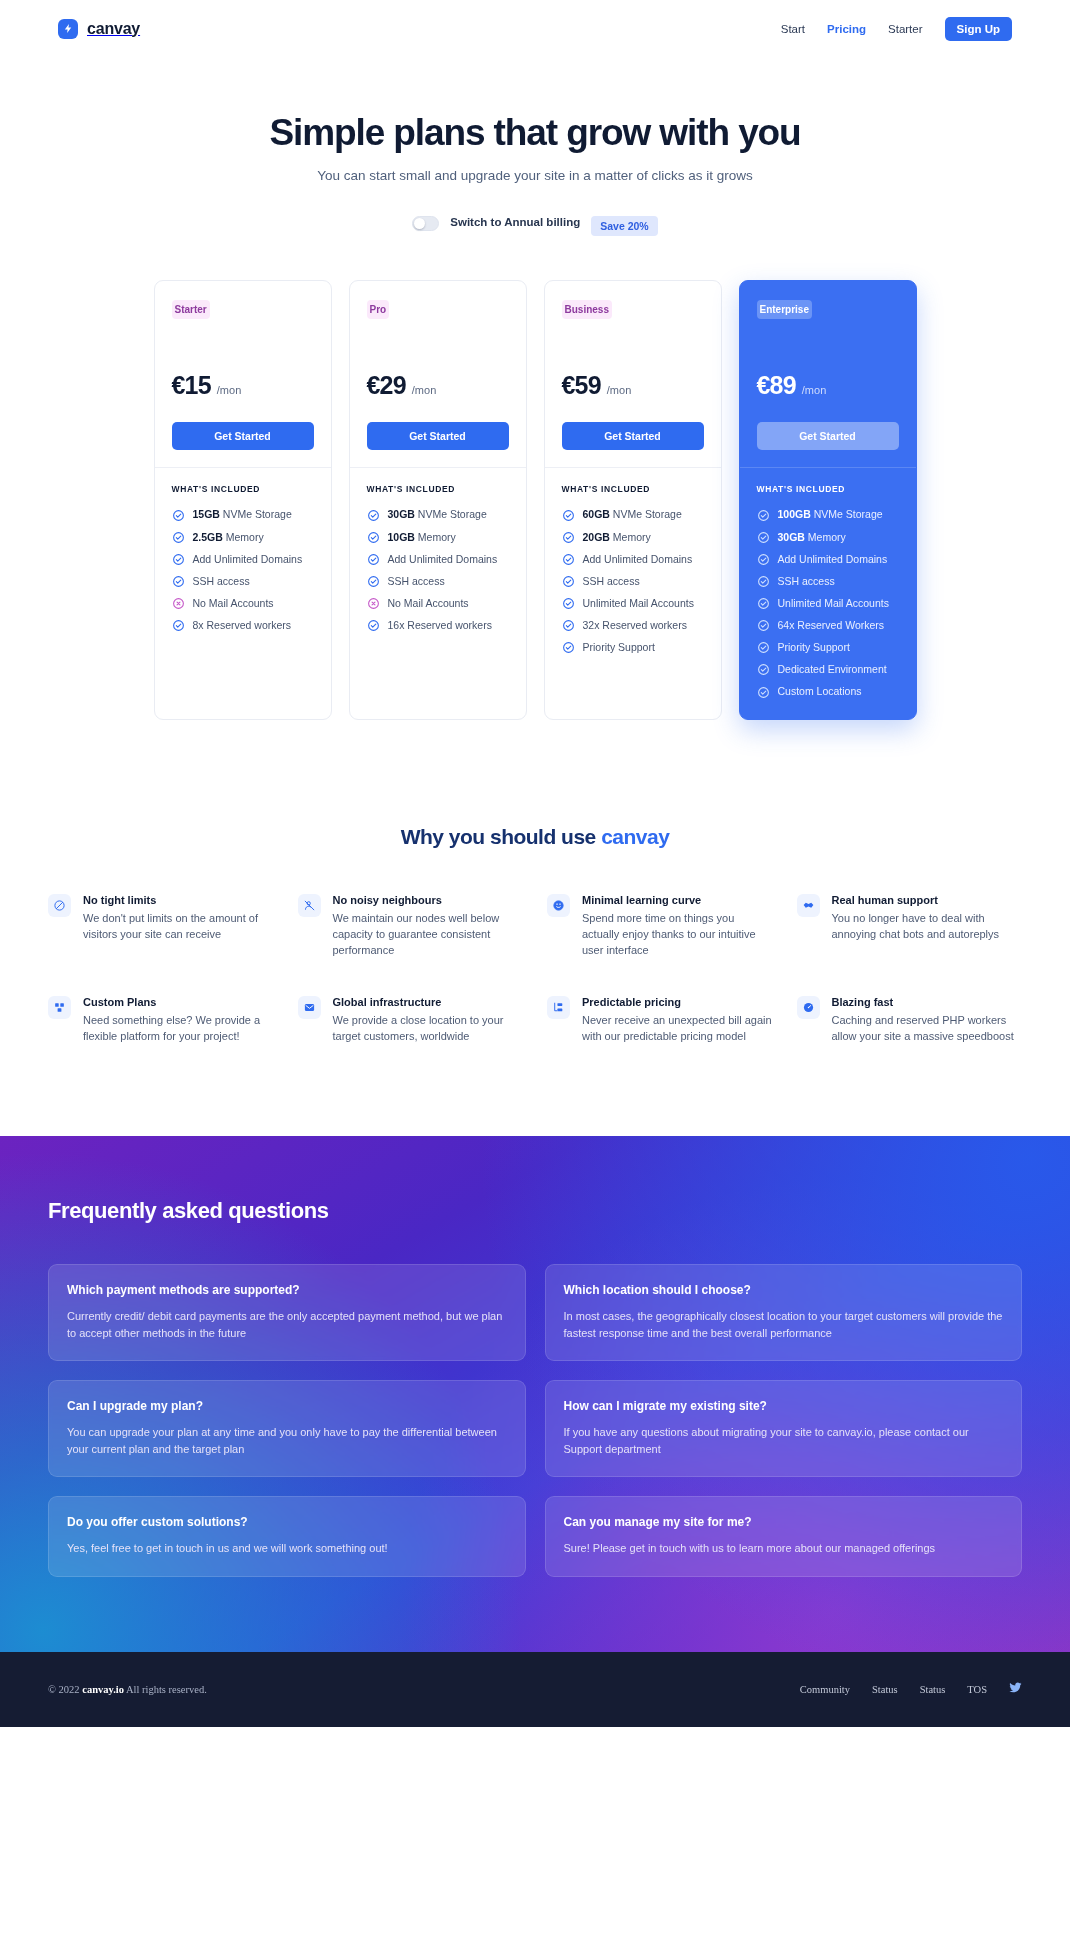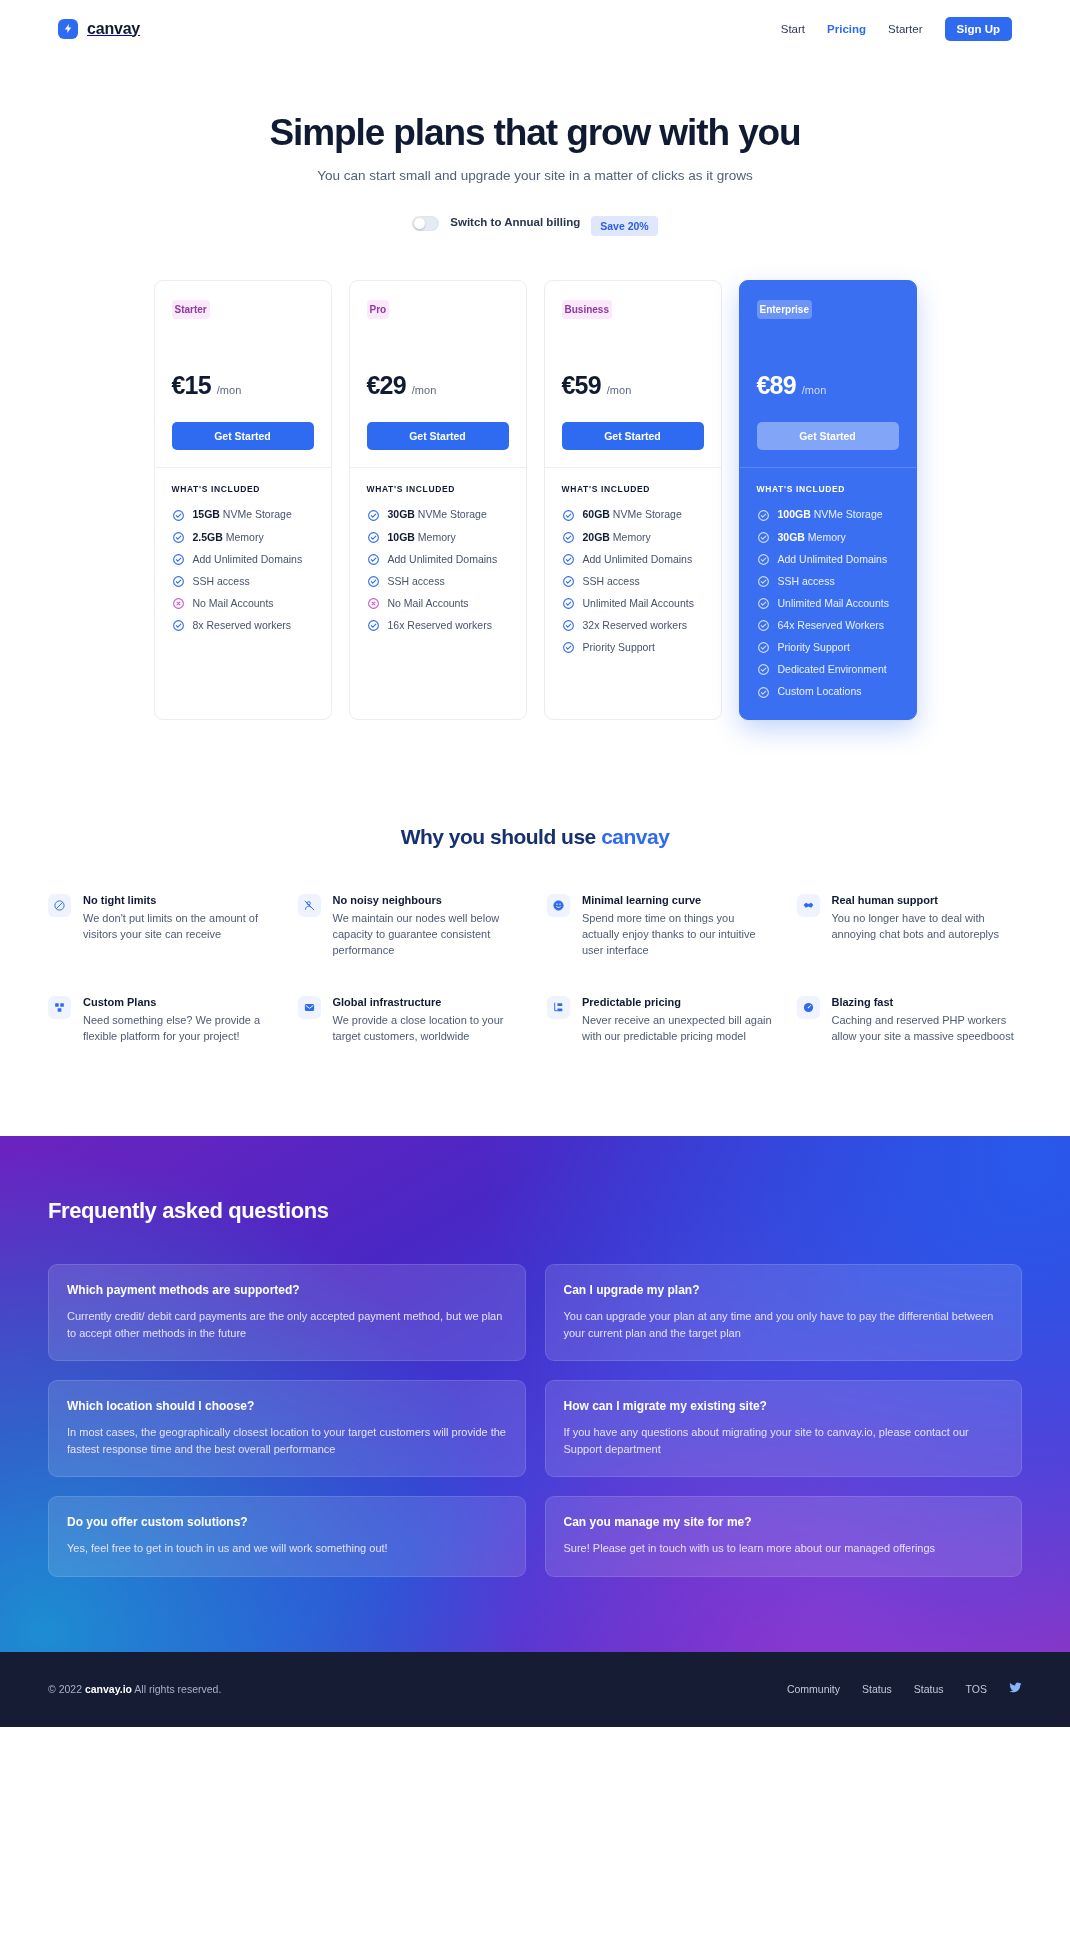--- a/index.html
+++ b/index.html
@@ -172,20 +172,21 @@
     backdrop-filter:blur(2px);
   }
   .faq-q { font-size:12px; font-weight:700; line-height:1.42; }
   .faq-a { margin-top:9px; font-size:11px; line-height:1.5; color:#e6e2f8; }
 
   
   .footer {
     height:75px; background:#151c33;
     display:flex; align-items:center; justify-content:space-between;
     padding:0 48px;
+    font-family:Liberation Serif, serif;
   }
   .copy { font-size:10.5px; color:#a9b1c6; }
   .copy b { color:#fff; font-weight:700; }
   .footer-nav { display:flex; align-items:center; gap:22px; }
   .footer-link { font-size:10.5px; color:#c3c9d8; text-decoration:none; }
   .twitter-icon { display:block; }
 </style>
 </head>
 <body>
 
@@ -633,26 +634,26 @@
   </section>
 
   <section class="faq">
     <h2>Frequently asked questions</h2>
     <div class="faq-grid" id="faq-grid">
         <div class="faq-card">
           <div class="faq-q">Which payment methods are supported?</div>
           <div class="faq-a">Currently credit/ debit card payments are the only accepted payment method, but we plan to accept other methods in the future</div>
         </div>
         <div class="faq-card">
+          <div class="faq-q">Which location should I choose?</div>
+          <div class="faq-a">In most cases, the geographically closest location to your target customers will provide the fastest response time and the best overall performance</div>
+        </div>
+        <div class="faq-card">
           <div class="faq-q">Can I upgrade my plan?</div>
           <div class="faq-a">You can upgrade your plan at any time and you only have to pay the differential between your current plan and the target plan</div>
-        </div>
-        <div class="faq-card">
-          <div class="faq-q">Which location should I choose?</div>
-          <div class="faq-a">In most cases, the geographically closest location to your target customers will provide the fastest response time and the best overall performance</div>
         </div>
         <div class="faq-card">
           <div class="faq-q">How can I migrate my existing site?</div>
           <div class="faq-a">If you have any questions about migrating your site to canvay.io, please contact our Support department</div>
         </div>
         <div class="faq-card">
           <div class="faq-q">Do you offer custom solutions?</div>
           <div class="faq-a">Yes, feel free to get in touch in us and we will work something out!</div>
         </div>
         <div class="faq-card">

